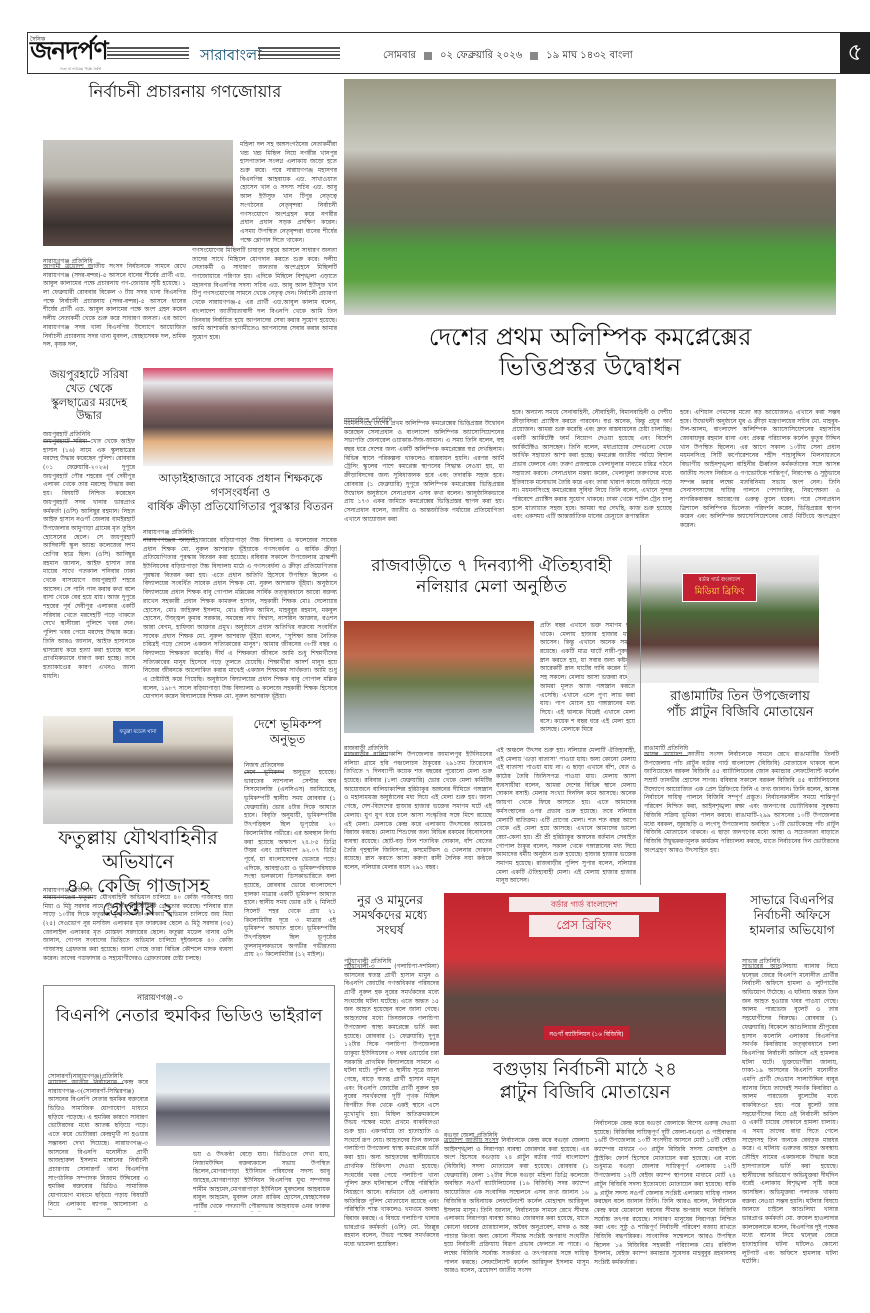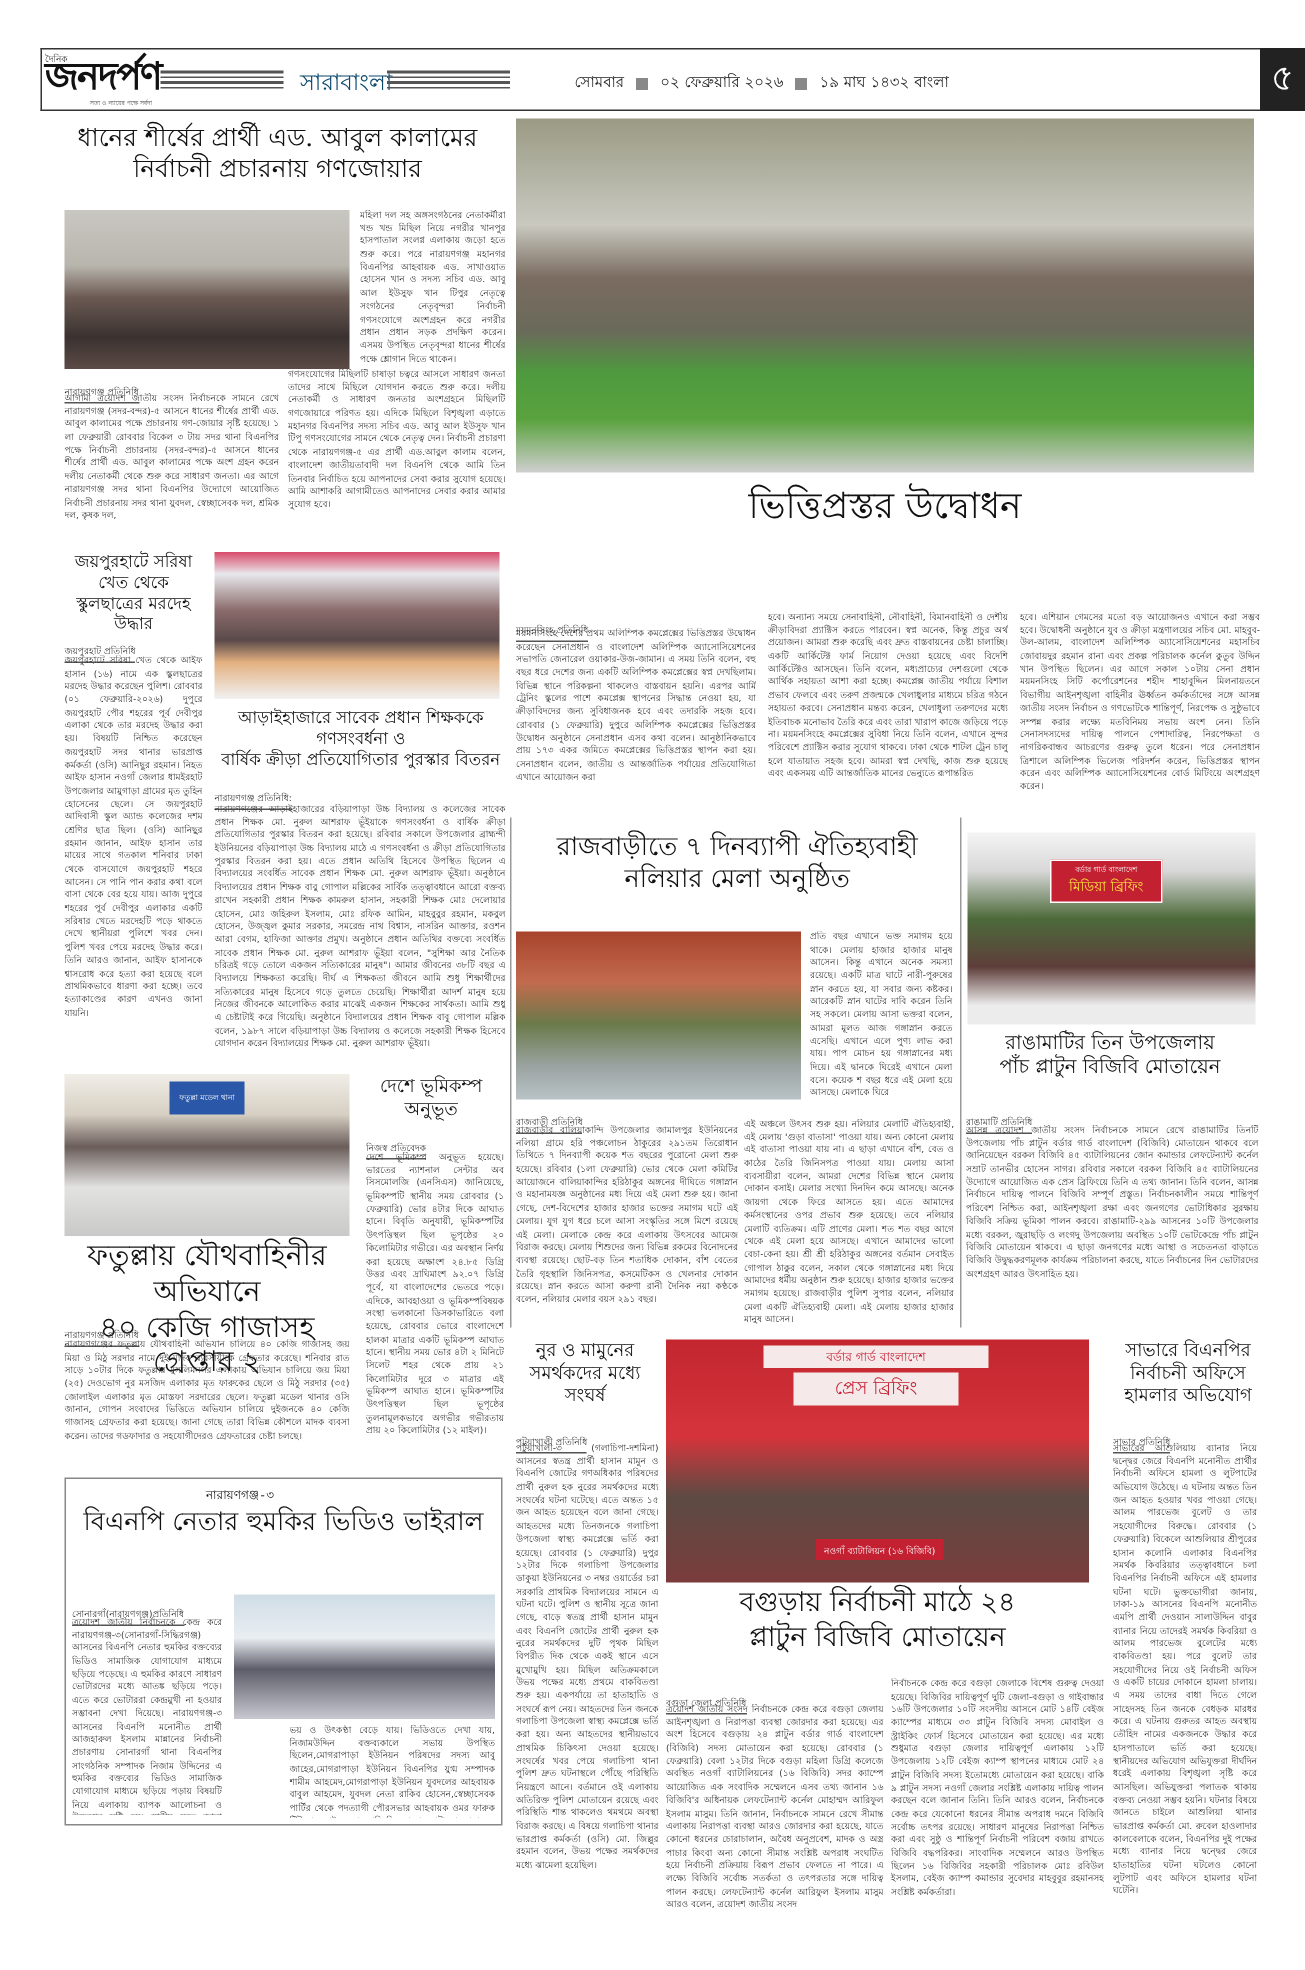--- a/index.html
+++ b/index.html
@@ -65,31 +65,31 @@
 <div class="abs mast-date">
   <span>সোমবার</span>
   <span class="sq"></span>
   <span>০২ ফেব্রুয়ারি ২০২৬</span>
   <span class="sq"></span>
   <span>১৯ মাঘ ১৪৩২ বাংলা</span>
 </div>
 <div class="abs pagebox">৫</div>
 
 <div class="abs hl" style="left:30px;top:82px;width:310px;font-size:16.5px;">
-  <div>ধানের শীর্ষের প্রার্থী এড. আবুল কালামের</div>
   <div>নির্বাচনী প্রচারনায় গণজোয়ার</div>
 </div>
 <div class="abs photo photo-crowd" style="left:43px;top:140px;width:190px;height:106px;"></div>
 <div class="abs body" style="left:240px;top:140px;width:97px;height:103px;">মহিলা দল সহ অঙ্গসংগঠনের নেতাকর্মীরা খন্ড খন্ড মিছিল নিয়ে নগরীর খানপুর হাসপাতাল সংলগ্ন এলাকায় জড়ো হতে শুরু করে। পরে নারায়ণগঞ্জ মহানগর বিএনপির আহবায়ক এড. সাখাওয়াত হোসেন খান ও সদস্য সচিব এড. আবু আল ইউসুফ খান টিপুর নেতৃত্বে সংগঠনের নেতৃবৃন্দরা নির্বাচনী গণসংযোগে অংশগ্রহন করে নগরীর প্রধান প্রধান সড়ক প্রদক্ষিণ করেন। এসময় উপস্থিত নেতৃবৃন্দরা ধানের শীর্ষের পক্ষে শ্লোগান দিতে থাকেন।</div>
 <div class="abs" style="left:43px;top:248px;"><span class="byline">নারায়ণগঞ্জ প্রতিনিধি</span></div>
 <div class="abs body" style="left:43px;top:262px;width:143px;height:94px;">আগামী ত্রয়োদশ জাতীয় সংসদ নির্বাচনকে সামনে রেখে নারায়ণগঞ্জ (সদর-বন্দর)-৫ আসনে ধানের শীর্ষের প্রার্থী এড. আবুল কালামের পক্ষে প্রচারনায় গণ-জোয়ার সৃষ্টি হয়েছে। ১ লা ফেব্রুয়ারী রোববার বিকেল ৩ টায় সদর থানা বিএনপির পক্ষে নির্বাচনী প্রচারনায় (সদর-বন্দর)-৫ আসনে ধানের শীর্ষের প্রার্থী এড. আবুল কালামের পক্ষে অংশ গ্রহন করেন দলীয় নেতাকর্মী থেকে শুরু করে সাধারণ জনতা। এর আগে নারায়ণগঞ্জ সদর থানা বিএনপির উদ্যোগে আয়োজিত নির্বাচনী প্রচারনায় সদর থানা যুবদল, স্বেচ্ছাসেবক দল, শ্রমিক দল, কৃষক দল,</div>
 <div class="abs body" style="left:192px;top:246px;width:145px;height:110px;">গণসংযোগের মিছিলটি চাষাড়া চত্বরে আসলে সাধারণ জনতা তাদের সাথে মিছিলে যোগদান করতে শুরু করে। দলীয় নেতাকর্মী ও সাধারণ জনতার অংশগ্রহনে মিছিলটি গণজোয়ারে পরিণত হয়। এদিকে মিছিলে বিশৃঙ্খলা এড়াতে মহানগর বিএনপির সদস্য সচিব এড. আবু আল ইউসুফ খান টিপু গণসংযোগের সামনে থেকে নেতৃত্ব দেন। নির্বাচনী প্রচারণা থেকে নারায়ণগঞ্জ-৫ এর প্রার্থী এড.আবুল কালাম বলেন, বাংলাদেশ জাতীয়তাবাদী দল বিএনপি থেকে আমি তিন তিনবার নির্বাচিত হয়ে আপনাদের সেবা করার সুযোগ হয়েছে। আমি আশাকরি আগামীতেও আপনাদের সেবার করার আমার সুযোগ হবে।</div>
 
 <div class="abs photo photo-olympic" style="left:344px;top:79px;width:492px;height:236px;"></div>
 <div class="abs hl" style="left:344px;top:322px;width:492px;font-size:24px;">
+  <div>দেশের প্রথম অলিম্পিক কমপ্লেক্সের</div>
   <div>ভিত্তিপ্রস্তর উদ্বোধন</div>
 </div>
 <div class="abs" style="left:344px;top:407px;"><span class="byline">ময়মনসিংহ প্রতিনিধি</span></div>
 <div class="abs body" style="left:344px;top:419px;width:160px;height:124px;">ময়মনসিংহে দেশের প্রথম অলিম্পিক কমপ্লেক্সের ভিত্তিপ্রস্তর উদ্বোধন করেছেন সেনাপ্রধান ও বাংলাদেশ অলিম্পিক অ্যাসোসিয়েশনের সভাপতি জেনারেল ওয়াকার-উজ-জামান। এ সময় তিনি বলেন, বহু বছর ধরে দেশের জন্য একটি অলিম্পিক কমপ্লেক্সের স্বপ্ন দেখছিলাম। বিভিন্ন স্থানে পরিকল্পনা থাকলেও বাস্তবায়ন হয়নি। এরপর আর্মি ট্রেনিং স্কুলের পাশে কমপ্লেক্স স্থাপনের সিদ্ধান্ত নেওয়া হয়, যা ক্রীড়াবিদদের জন্য সুবিধাজনক হবে এবং তদারকি সহজ হবে। রোববার (১ ফেব্রুয়ারি) দুপুরে অলিম্পিক কমপ্লেক্সের ভিত্তিপ্রস্তর উদ্বোধন অনুষ্ঠানে সেনাপ্রধান এসব কথা বলেন। আনুষ্ঠানিকভাবে প্রায় ১৭৩ একর জমিতে কমপ্লেক্সের ভিত্তিপ্রস্তর স্থাপন করা হয়। সেনাপ্রধান বলেন, জাতীয় ও আন্তর্জাতিক পর্যায়ের প্রতিযোগিতা এখানে আয়োজন করা</div>
 <div class="abs body" style="left:512px;top:408px;width:160px;height:135px;">হবে। অন্যান্য সময়ে সেনাবাহিনী, নৌবাহিনী, বিমানবাহিনী ও দেশীয় ক্রীড়াবিদরা প্র্যাক্টিস করতে পারবেন। স্বপ্ন অনেক, কিন্তু প্রচুর অর্থ প্রয়োজন। আমরা শুরু করেছি এবং দ্রুত বাস্তবায়নের চেষ্টা চালাচ্ছি। একটি আর্কিটেক্ট ফার্ম নিয়োগ দেওয়া হয়েছে এবং বিদেশি আর্কিটেক্টও আসছেন। তিনি বলেন, মধ্যপ্রাচ্যের দেশগুলো থেকে আর্থিক সহায়তা আশা করা হচ্ছে। কমপ্লেক্স জাতীয় পর্যায়ে বিশাল প্রভাব ফেলবে এবং তরুণ প্রজন্মকে খেলাধুলার মাধ্যমে চরিত্র গঠনে সহায়তা করবে। সেনাপ্রধান মন্তব্য করেন, খেলাধুলা তরুণদের মধ্যে ইতিবাচক মনোভাব তৈরি করে এবং তারা খারাপ কাজে জড়িয়ে পড়ে না। ময়মনসিংহে কমপ্লেক্সের সুবিধা নিয়ে তিনি বলেন, এখানে সুন্দর পরিবেশে প্র্যাক্টিস করার সুযোগ থাকবে। ঢাকা থেকে শাটল ট্রেন চালু হলে যাতায়াত সহজ হবে। আমরা স্বপ্ন দেখছি, কাজ শুরু হয়েছে এবং একসময় এটি আন্তর্জাতিক মানের ভেন্যুতে রূপান্তরিত</div>
 <div class="abs body" style="left:680px;top:408px;width:160px;height:135px;">হবে। এশিয়ান গেমসের মতো বড় আয়োজনও এখানে করা সম্ভব হবে। উদ্বোধনী অনুষ্ঠানে যুব ও ক্রীড়া মন্ত্রণালয়ের সচিব মো. মাহবুব-উল-আলম, বাংলাদেশ অলিম্পিক অ্যাসোসিয়েশনের মহাসচিব জোবায়দুর রহমান রানা এবং প্রকল্প পরিচালক কর্নেল কুতুব উদ্দিন খান উপস্থিত ছিলেন। এর আগে সকাল ১০টায় সেনা প্রধান ময়মনসিংহ সিটি কর্পোরেশনের শহীদ শাহাবুদ্দিন মিলনায়তনে বিভাগীয় আইনশৃঙ্খলা বাহিনীর ঊর্ধ্বতন কর্মকর্তাদের সঙ্গে আসন্ন জাতীয় সংসদ নির্বাচন ও গণভোটকে শান্তিপূর্ণ, নিরপেক্ষ ও সুষ্ঠুভাবে সম্পন্ন করার লক্ষ্যে মতবিনিময় সভায় অংশ নেন। তিনি সেনাসদস্যদের দায়িত্ব পালনে পেশাদারিত্ব, নিরপেক্ষতা ও নাগরিকবান্ধব আচরণের গুরুত্ব তুলে ধরেন। পরে সেনাপ্রধান ত্রিশালে অলিম্পিক ভিলেজ পরিদর্শন করেন, ভিত্তিপ্রস্তর স্থাপন করেন এবং অলিম্পিক অ্যাসোসিয়েশনের বোর্ড মিটিংয়ে অংশগ্রহণ করেন।</div>
 
 <div class="abs hl" style="left:43px;top:368px;width:92px;font-size:11px;">জয়পুরহাটে সরিষা খেত থেকে স্কুলছাত্রের মরদেহ উদ্ধার</div>
 <div class="abs" style="left:43px;top:421px;"><span class="byline">জয়পুরহাট প্রতিনিধি</span></div>
 <div class="abs body" style="left:43px;top:437px;width:92px;height:270px;">জয়পুরহাটে সরিষা খেত থেকে আইফ হাসান (১৬) নামে এক স্কুলছাত্রের মরদেহ উদ্ধার করেছেন পুলিশ। রোববার (০১ ফেব্রুয়ারি-২০২৬) দুপুরে জয়পুরহাট পৌর শহরের পূর্ব দেবীপুর এলাকা থেকে তার মরদেহ উদ্ধার করা হয়। বিষয়টি নিশ্চিত করেছেন জয়পুরহাট সদর থানার ভারপ্রাপ্ত কর্মকর্তা (ওসি) আনিছুর রহমান। নিহত আইফ হাসান নওগাঁ জেলার ধামইরহাট উপজেলার আমুগাড়া গ্রামের মৃত তুহিন হোসেনের ছেলে। সে জয়পুরহাট আদিবাসী স্কুল অ্যান্ড কলেজের দশম শ্রেণির ছাত্র ছিল। (ওসি) আনিছুর রহমান জানান, আইফ হাসান তার মায়ের সাথে গতকাল শনিবার ঢাকা থেকে বাসযোগে জয়পুরহাট শহরে আসেন। সে পানি পান করার কথা বলে বাসা থেকে বের হয়ে যায়। আজ দুপুরে শহরের পূর্ব দেবীপুর এলাকার একটি সরিষার খেতে মরদেহটি পড়ে থাকতে দেখে স্থানীয়রা পুলিশে খবর দেন। পুলিশ খবর পেয়ে মরদেহ উদ্ধার করে। তিনি আরও জানান, আইফ হাসানকে শ্বাসরোধ করে হত্যা করা হয়েছে বলে প্রাথমিকভাবে ধারণা করা হচ্ছে। তবে হত্যাকাণ্ডের কারণ এখনও জানা যায়নি।</div>
@@ -105,21 +105,21 @@
 <div class="abs hl" style="left:344px;top:555px;width:295px;font-size:17px;">
   <div>রাজবাড়ীতে ৭ দিনব্যাপী ঐতিহ্যবাহী</div>
   <div>নলিয়ার মেলা অনুষ্ঠিত</div>
 </div>
 <div class="abs photo photo-river" style="left:344px;top:621px;width:190px;height:112px;"></div>
 <div class="abs body" style="left:540px;top:621px;width:95px;height:125px;">প্রতি বছর এখানে ভক্ত সমাগম হয়ে থাকে। মেলায় হাজার হাজার মানুষ আসেন। কিন্তু এখানে অনেক সমস্যা রয়েছে। একটি মাত্র ঘাটে নারী-পুরুষের স্নান করতে হয়, যা সবার জন্য কষ্টকর। আরেকটি স্নান ঘাটের দাবি করেন তিনি সহ সকলে। মেলায় আসা ভক্তরা বলেন, আমরা মূলত আজ গঙ্গাস্নান করতে এসেছি। এখানে এলে পুণ্য লাভ করা যায়। পাপ মোচন হয় গঙ্গাস্নানের মধ্য দিয়ে। এই দ্বানকে ঘিরেই এখানে মেলা বসে। কয়েক শ বছর ধরে এই মেলা হয়ে আসছে। মেলাকে ঘিরে</div>
 <div class="abs" style="left:344px;top:735px;"><span class="byline">রাজবাড়ী প্রতিনিধি</span></div>
 <div class="abs body" style="left:344px;top:750px;width:148px;height:135px;">রাজবাড়ীর বালিয়াকান্দি উপজেলার জামালপুর ইউনিয়নের নলিয়া গ্রামে হরি পঞ্চলোচন ঠাকুরের ২৯১তম তিরোধান তিথিতে ৭ দিনব্যাপী কয়েক শত বছরের পুরোনো মেলা শুরু হয়েছে। রবিবার (১লা ফেব্রুয়ারি) ভোর থেকে মেলা কমিটির আয়োজনে বালিয়াকান্দির হরিঠাকুর অঙ্গনের দীঘিতে গঙ্গাস্নান ও মহানামযজ্ঞ অনুষ্ঠানের মধ্য দিয়ে এই মেলা শুরু হয়। জানা গেছে, দেশ-বিদেশের হাজার হাজার ভক্তের সমাগম ঘটে এই মেলায়। যুগ যুগ ধরে চলে আসা সংস্কৃতির সঙ্গে মিশে রয়েছে এই মেলা। মেলাকে কেন্দ্র করে এলাকায় উৎসবের আমেজ বিরাজ করছে। মেলায় শিশুদের জন্য বিভিন্ন রকমের বিনোদনের ব্যবস্থা রয়েছে। ছোট-বড় তিন শতাধিক দোকান, বাঁশ বেতের তৈরি গৃহস্থালি জিনিসপত্র, কসমেটিকস ও খেলনার দোকান রয়েছে। স্নান করতে আসা করুণা রানী দৈনিক নয়া কণ্ঠকে বলেন, নলিয়ার মেলার বয়স ২৯১ বছর।</div>
 <div class="abs body" style="left:496px;top:746px;width:140px;height:139px;">এই অঞ্চলে উৎসব শুরু হয়। নলিয়ার মেলাটি ঐতিহ্যবাহী, এই মেলায় 'গুড়া বাতাসা' পাওয়া যায়। অন্য কোনো মেলায় এই বাতাসা পাওয়া যায় না। এ ছাড়া এখানে বাঁশ, বেত ও কাঠের তৈরি জিনিসপত্র পাওয়া যায়। মেলায় আসা ব্যবসায়ীরা বলেন, আমরা দেশের বিভিন্ন স্থানে মেলায় দোকান বসাই। মেলার সংখ্যা দিনদিন কমে আসছে। অনেক জায়গা থেকে ফিরে আসতে হয়। এতে আমাদের কর্মসংস্থানের ওপর প্রভাব শুরু হয়েছে। তবে নলিয়ার মেলাটি ব্যতিক্রম। এটি প্রাণের মেলা। শত শত বছর আগে থেকে এই মেলা হয়ে আসছে। এখানে আমাদের ভালো বেচা-কেনা হয়। শ্রী শ্রী হরিঠাকুর অঙ্গনের বর্তমান সেবাইত গোপাল ঠাকুর বলেন, সকাল থেকে গঙ্গাস্নানের মধ্য দিয়ে আমাদের ধর্মীয় অনুষ্ঠান শুরু হয়েছে। হাজার হাজার ভক্তের সমাগম হয়েছে। রাজবাড়ীর পুলিশ সুপার বলেন, নলিয়ার মেলা একটি ঐতিহ্যবাহী মেলা। এই মেলায় হাজার হাজার মানুষ আসেন।</div>
 
-<div class="abs photo photo-bgb1" style="left:645px;top:555px;width:192px;height:128px;">
+<div class="abs photo photo-bgb1" style="left:627px;top:555px;width:192px;height:128px;">
   <div class="cap-banner" style="left:55px;top:18px;width:75px;">
     <div style="font-size:5px;">বর্ডার গার্ড বাংলাদেশ</div>
     <div style="font-size:9px;color:#ffeb3b;">মিডিয়া ব্রিফিং</div>
   </div>
 </div>
 <div class="abs hl" style="left:640px;top:688px;width:200px;font-size:13px;">
   <div>রাঙামাটির তিন উপজেলায়</div>
   <div>পাঁচ প্লাটুন বিজিবি মোতায়েন</div>
 </div>
 <div class="abs" style="left:644px;top:735px;"><span class="byline">রাঙামাটি প্রতিনিধি</span></div>

